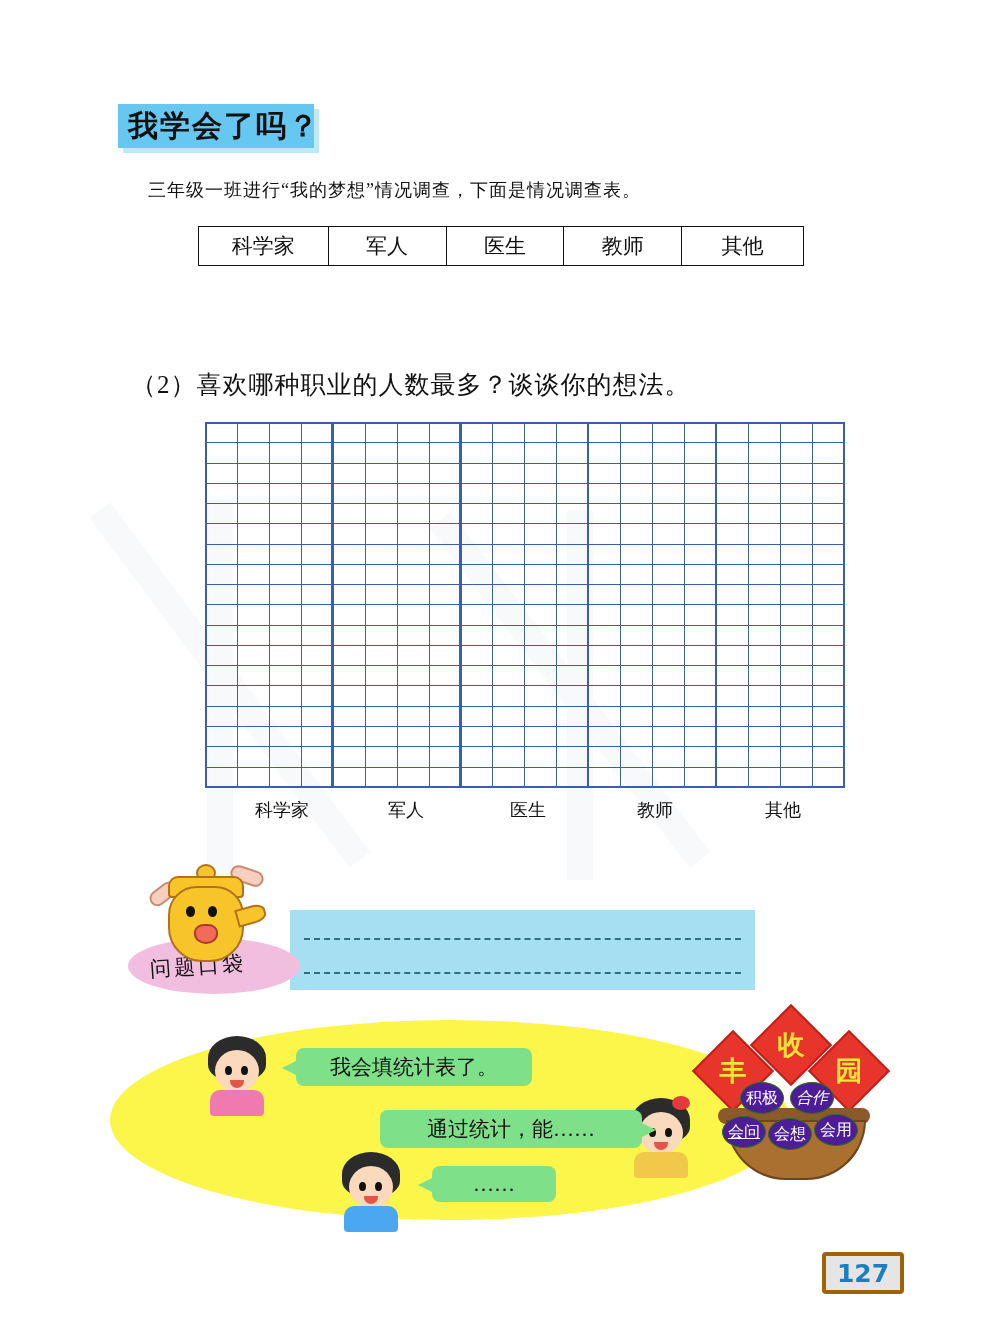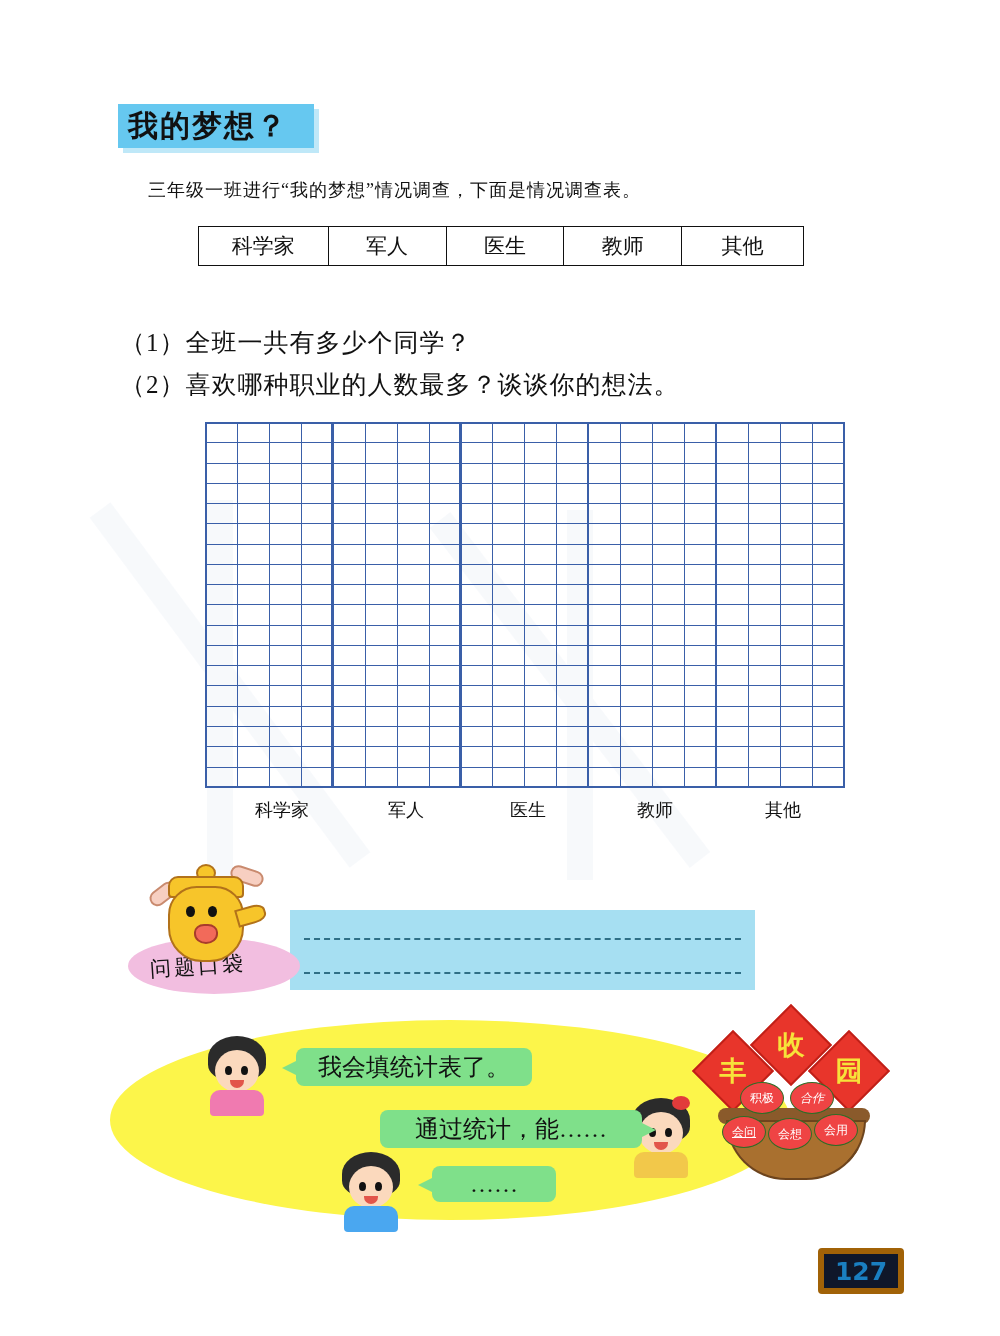--- a/index.html
+++ b/index.html
@@ -86,21 +86,21 @@
   
   .question {
     position: absolute;
     left: 120px;
     font-size: 25px;
     color: #111;
     letter-spacing: 1px;
     white-space: nowrap;
   }
   .q1 { top: 326px; }
-  .q2 { top: 368px; }
+  .q2 { top: 368px; margin-left: 11px; }
 
   
   .grid-wrap {
     position: absolute;
     left: 205px;
     top: 422px;
     width: 640px;
     height: 366px;
   }
   .grid-table {
@@ -283,21 +283,21 @@
     width: 680px;
     height: 200px;
     background: #fcf54a;
     border-radius: 50%;
   }
 
   .bubble {
     position: absolute;
     background: #7fe08a;
     border-radius: 8px;
-    font-size: 24px;
+    font-size: 21px;
     color: #111;
     display: flex;
     align-items: center;
     justify-content: center;
     white-space: nowrap;
     padding: 0 12px;
     font-family: Liberation Serif, serif;
   }
   .bubble::after {
     content: "";
@@ -451,46 +451,46 @@
     left: 8px; top: 34px;
     width: 136px; height: 56px;
     background: #a9702f;
     border-radius: 0 0 60px 60px;
     border: 2px solid #6d441d;
   }
   .apple {
     position: absolute;
     width: 42px;
     height: 30px;
-    background: #ef4444;
+    background: #4c1d95;
     border: 1.5px solid #2e6d26;
     border-radius: 50%;
     display: flex;
     align-items: center;
     justify-content: center;
     color: #ffffff;
-    font-size: 12px;
+    font-size: 16px;
     font-family: "DejaVu Sans", sans-serif;
     white-space: nowrap;
   }
   .a1 { left: 740px; top: 1082px; }
   .a2 { left: 790px; top: 1082px; font-style: italic; }
   .a3 { left: 722px; top: 1116px; text-decoration: underline; }
   .a4 { left: 768px; top: 1118px; }
   .a5 { left: 814px; top: 1114px; }
 
   
   .page-number {
     position: absolute;
     right: 96px;
     bottom: 42px;
     width: 74px;
     height: 34px;
-    background: #0f172a;
-    border: 6px solid #a16207;
+    background: #e5e5e5;
+    border: 4px solid #a16207;
     border-radius: 4px;
     display: flex;
     align-items: center;
     justify-content: center;
     color: #1a7fc1;
     font-size: 25px;
     font-weight: bold;
     font-family: "DejaVu Sans", sans-serif;
   }
 
@@ -508,38 +508,37 @@
 </head>
 <body>
 
 <div class="page">
 
   <svg class="watermark" viewBox="0 0 760 420">
     <path d="M40 30 L300 380 M160 20 L160 400 M380 40 L640 380 M520 30 L520 400" stroke="#7a9ac8" stroke-width="26" fill="none"></path>
   </svg>
 
   <div class="title-banner">
-    <div class="title-text">我的梦想？</div>
+    <div class="title-text">我学会了吗？</div>
   </div>
 
   <div class="intro">三年级一班进行“我的梦想”情况调查，下面是情况调查表。</div>
 
   <table class="survey-table">
     <tbody>
         <tr class="head">
       <td class="c1">科学家</td>
       <td class="c2">军人</td>
       <td class="c3">医生</td>
       <td class="c4">教师</td>
       <td class="c5">其他</td>
     </tr>
   </tbody>
     </table>
 
-  <div class="question q1">（1）全班一共有多少个同学？</div>
   <div class="question q2">（2）喜欢哪种职业的人数最多？谈谈你的想法。</div>
 
   <div class="grid-wrap">
     <table class="grid-table" id="grid-table">
         <tbody>
           <tr>
             <td></td>
             <td></td>
             <td></td>
             <td></td>

